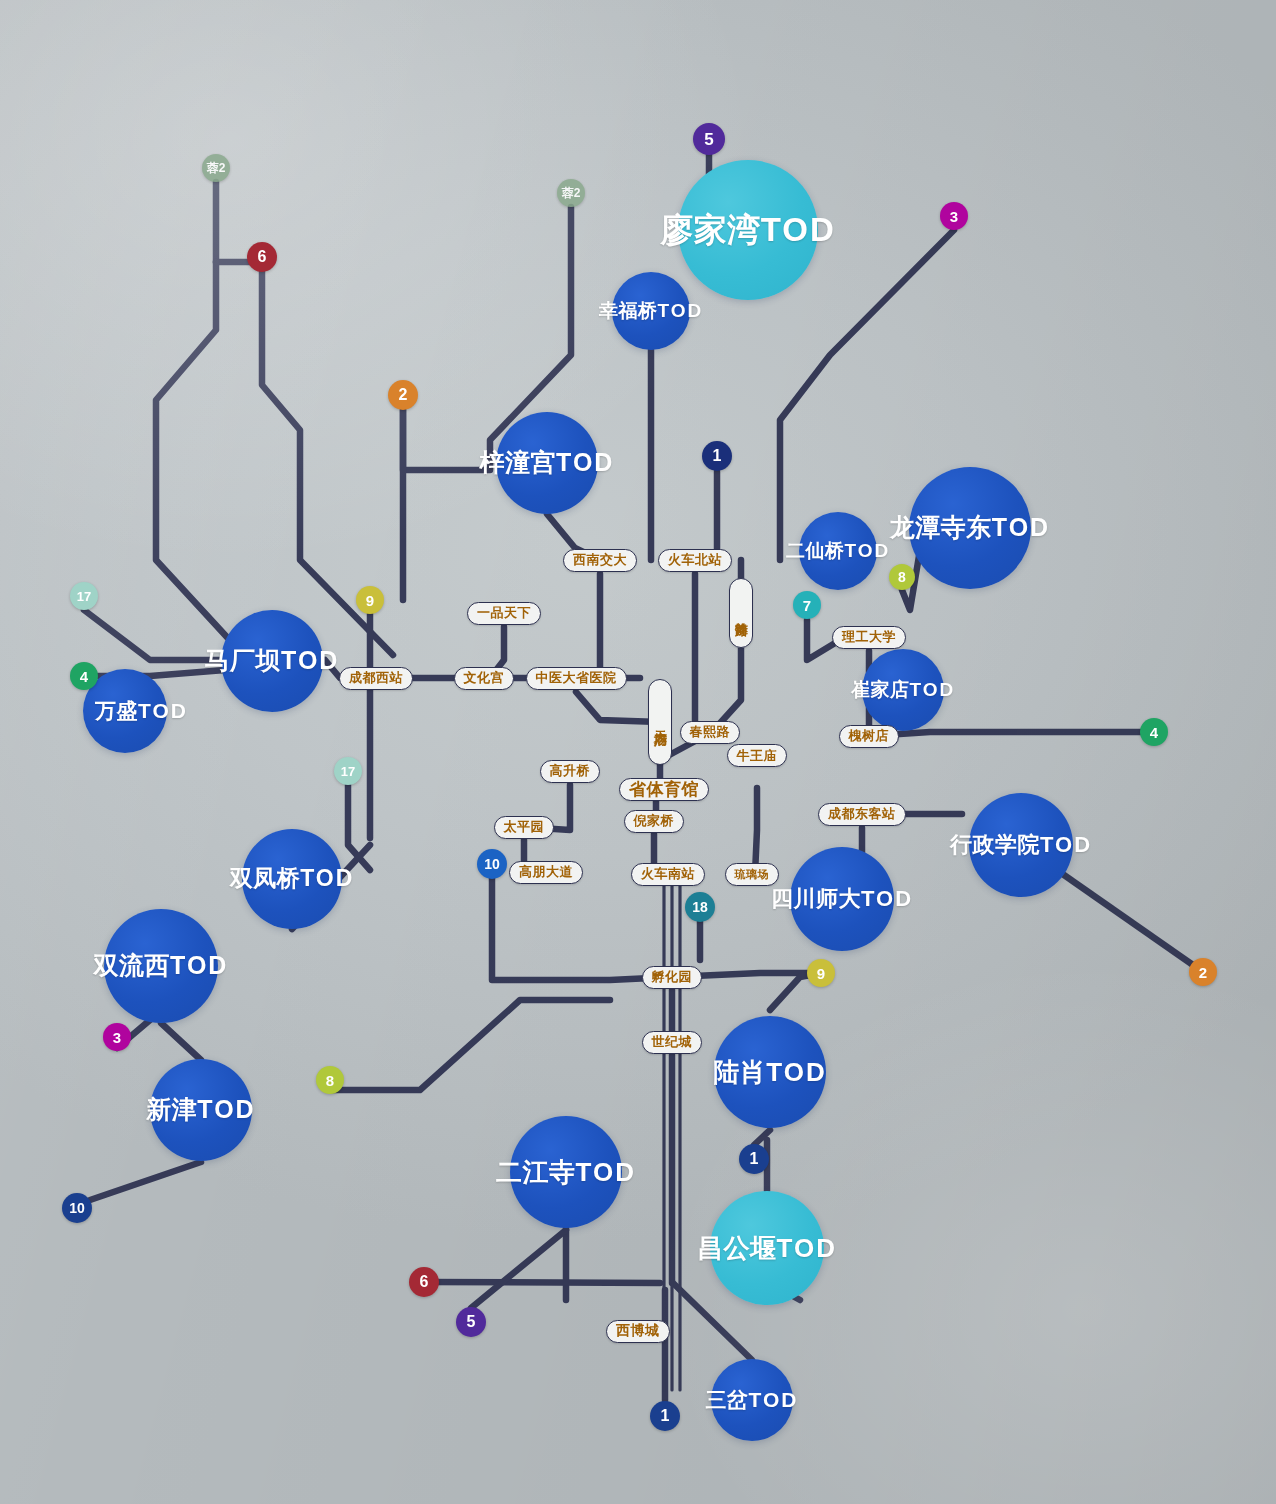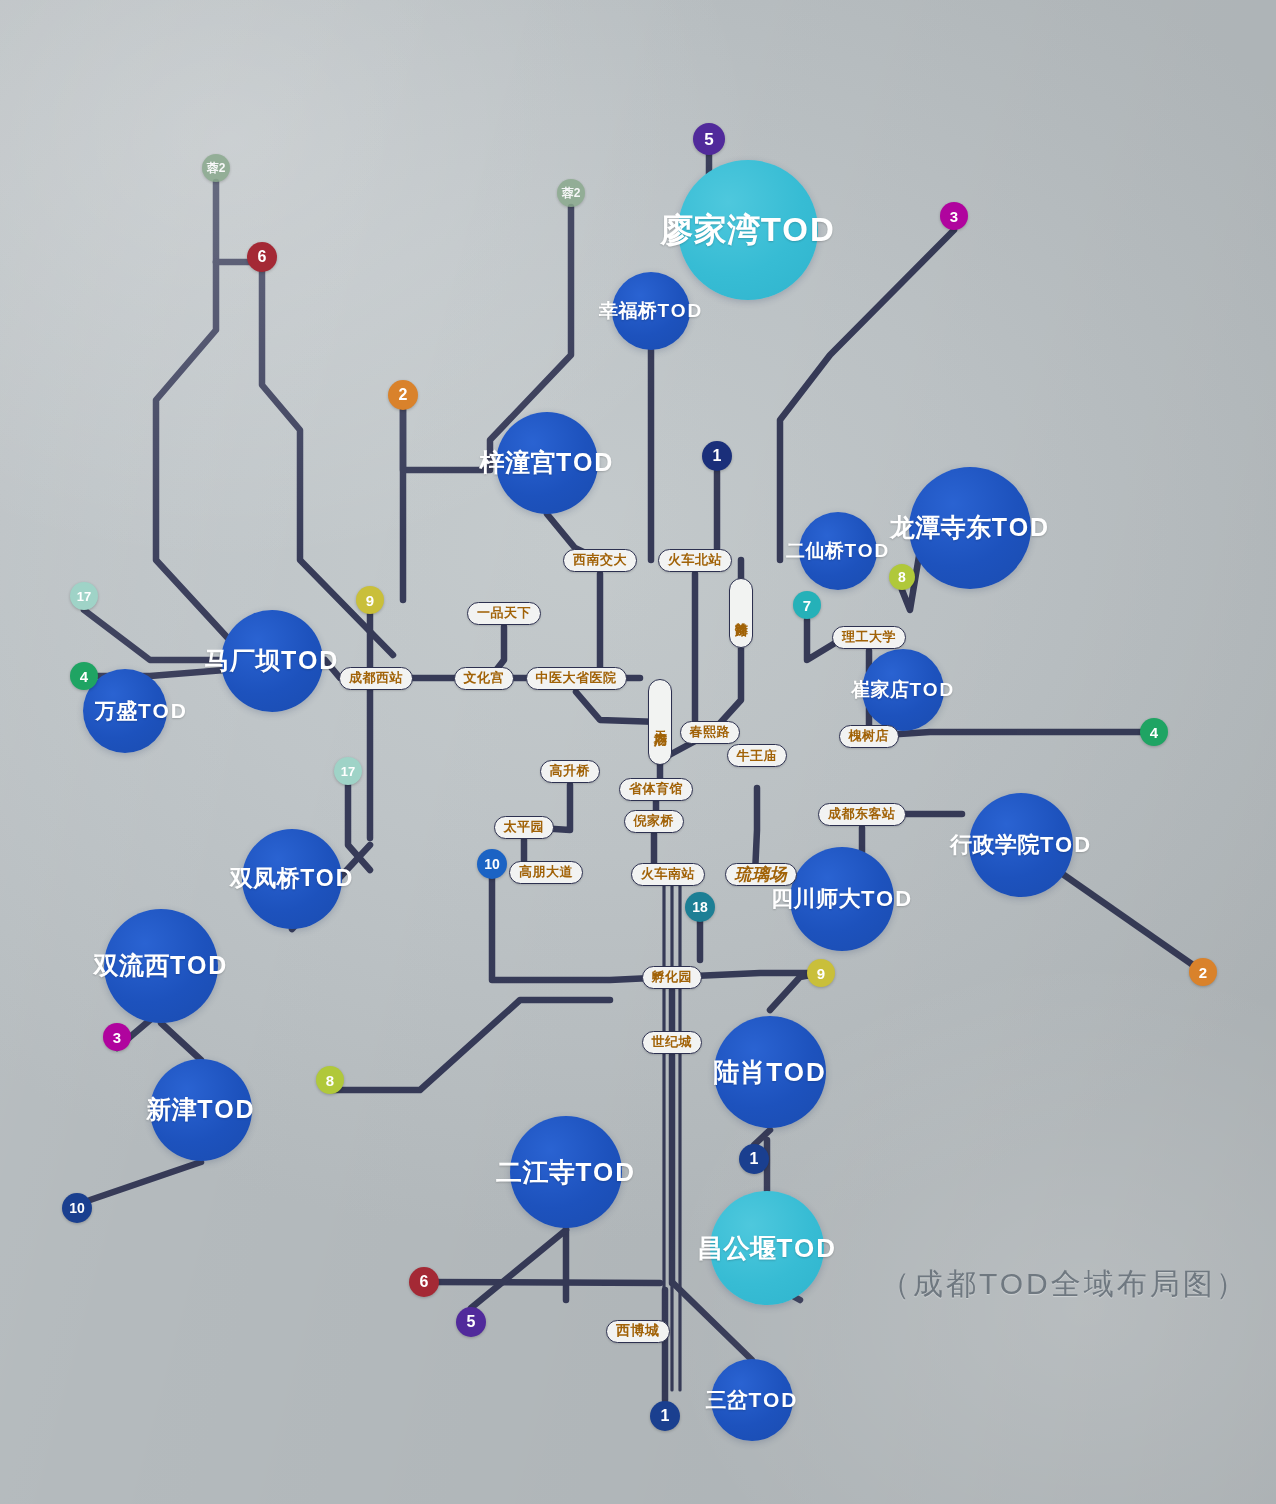--- a/index.html
+++ b/index.html
@@ -265,26 +265,25 @@
       <div class="stn vert" style="font-size: 13px; width: 22px; height: 60px; padding: 4px 0px; left: 729px; top: 578px;">前锋路</div>
       <div class="stn" style="font-size: 13px; height: 21px; padding: 0px 9px; left: 339px; top: 666.5px;">成都西站</div>
       <div class="stn" style="font-size: 13px; height: 21px; padding: 0px 9px; left: 453.5px; top: 666.5px;">文化宫</div>
       <div class="stn" style="font-size: 13px; height: 21px; padding: 0px 9px; left: 525.5px; top: 666.5px;">中医大省医院</div>
       <div class="stn" style="font-size: 13px; height: 21px; padding: 0px 9px; left: 832px; top: 625.5px;">理工大学</div>
       <div class="stn vert" style="font-size: 13px; width: 22px; height: 76px; padding: 4px 0px; left: 648px; top: 679px;">天府广场</div>
       <div class="stn" style="font-size: 13px; height: 21px; padding: 0px 9px; left: 679.5px; top: 720.5px;">春熙路</div>
       <div class="stn" style="font-size: 13px; height: 21px; padding: 0px 9px; left: 838.5px; top: 724.5px;">槐树店</div>
       <div class="stn" style="font-size: 13px; height: 21px; padding: 0px 9px; left: 539.5px; top: 759.5px;">高升桥</div>
       <div class="stn" style="font-size: 13px; height: 21px; padding: 0px 9px; left: 726.5px; top: 744px;">牛王庙</div>
-      <div class="stn" style="font-size: 13px; height: 21px; padding: 0px 9px; left: 619px; top: 777.5px;">省体育馆</div>
+      <div class="stn" style="font-size: 17px; height: 21px; padding: 0px 9px; left: 619px; top: 777.5px;">省体育馆</div>
       <div class="stn" style="font-size: 13px; height: 21px; padding: 0px 9px; left: 623.5px; top: 809.5px;">倪家桥</div>
       <div class="stn" style="font-size: 13px; height: 21px; padding: 0px 9px; left: 493.5px; top: 815.5px;">太平园</div>
       <div class="stn" style="font-size: 13px; height: 21px; padding: 0px 9px; left: 818px; top: 802.5px;">成都东客站</div>
       <div class="stn" style="font-size: 13px; height: 21px; padding: 0px 9px; left: 509px; top: 860.5px;">高朋大道</div>
       <div class="stn" style="font-size: 13px; height: 21px; padding: 0px 9px; left: 631px; top: 862.5px;">火车南站</div>
-      <div class="stn" style="font-size: 17px; height: 21px; padding: 0px 9px; left: 724.5px; top: 862.5px; font-style: italic;">琉璃场</div>
+      <div class="stn" style="font-size: 11px; height: 21px; padding: 0px 9px; left: 724.5px; top: 862.5px;">琉璃场</div>
       <div class="stn" style="font-size: 13px; height: 21px; padding: 0px 9px; left: 641.5px; top: 965.5px;">孵化园</div>
       <div class="stn" style="font-size: 13px; height: 21px; padding: 0px 9px; left: 641.5px; top: 1030.5px;">世纪城</div>
       <div class="stn" style="font-size: 14px; height: 21px; padding: 0px 9px; left: 606px; top: 1271.5px; margin-top: 48px;">西博城</div>
     </div>
 
-  <div class="caption" style="left:880px;top:1264px;font-size:30px;">（成都TOD全域布局图）</div>
 </div>
 
 </body></html>

